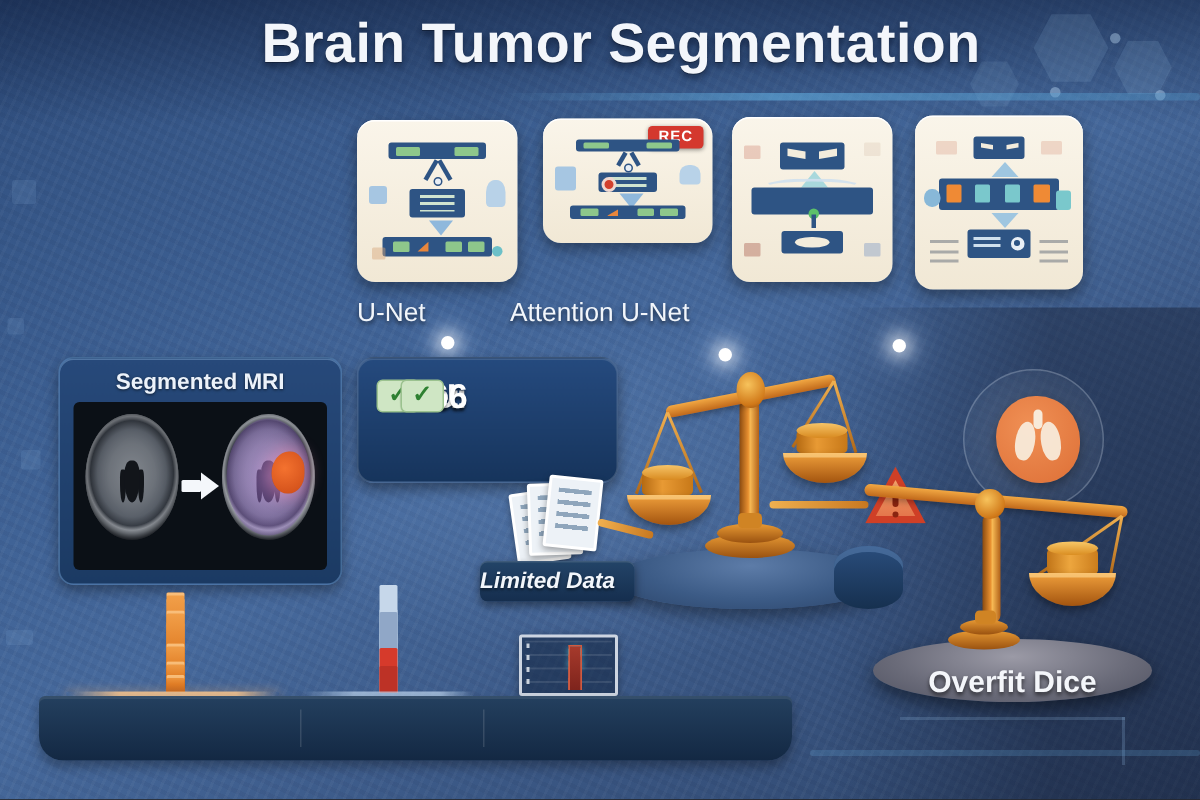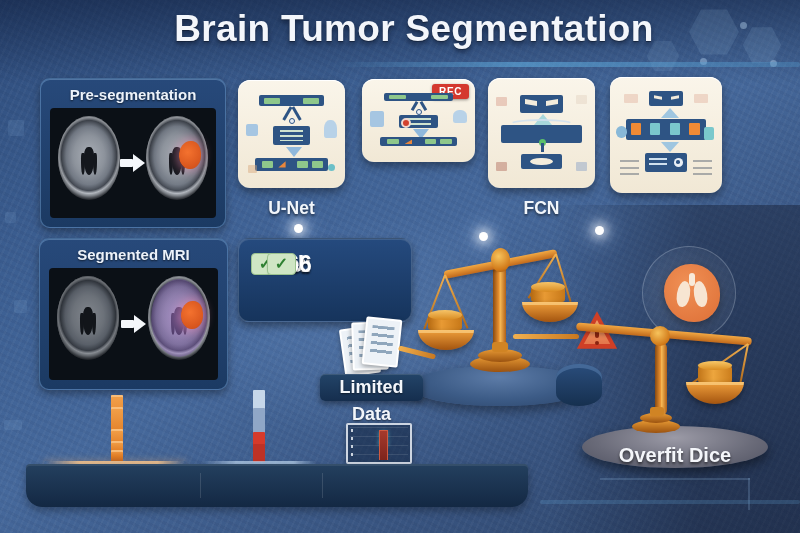--- a/index.html
+++ b/index.html
@@ -67,21 +67,21 @@
   .marrow::after{content:"";position:absolute;left:13px;top:0;border-top:9px solid transparent;
     border-bottom:9px solid transparent;border-left:12px solid #f4f7fb;}
 
   
   .card{background:linear-gradient(#faf5ea,#f1e8d5);border-radius:12px;
     box-shadow:0 4px 10px rgba(0,0,0,.38),inset 0 1px 0 #fff;}
   #card-unet{left:238px;top:80px;width:107px;height:108px;}
   #card-att{left:362px;top:79px;width:113px;height:83px;}
   #card-fcn{left:488px;top:78px;width:107px;height:110px;}
   #card-seg{left:610px;top:77px;width:112px;height:116px;}
-  .model-label{top:198px;text-align:center;font-size:17.5px;font-weight:bold;color:#f2f6fb;
+  .model-label{top:198px;text-align:left;font-size:17.5px;font-weight:normal;color:#f2f6fb;
     text-shadow:0 2px 3px rgba(0,0,0,.55);}
   #lbl-unet{left:238px;width:107px}#lbl-att{left:340px;width:156px}
   #lbl-fcn{left:488px;width:107px}#lbl-seg{left:610px;width:112px}
   .diag{inset:10px 8px 12px 8px;}
   .blk{background:#2e5484;border-radius:2px;}
   .gcell{background:#8ec78b;border-radius:1px;}
   .ocell{background:#ef8a35;border-radius:1px;}
   .tcell{background:#7ac8cc;border-radius:1px;}
   
   .u-top{left:14%;top:6%;width:72%;height:13%;}
@@ -237,21 +237,21 @@
   .page::after{content:"";position:absolute;left:5px;right:5px;top:6px;height:30px;
     background:repeating-linear-gradient(to bottom,#8fa6bc 0 3px,transparent 3px 8px);}
   .pg1{left:22px;top:0;transform:rotate(6deg);}
   .pg2{left:10px;top:4px;transform:rotate(-2deg);}
   .pg3{left:0;top:9px;transform:rotate(-8deg);}
   #connector{left:398px;top:350px;width:38px;height:5px;border-radius:3px;transform:rotate(14deg);
     background:linear-gradient(to right,#f0b050,#c87820);}
   .tag{background:linear-gradient(#234468,#152e4e);border-radius:5px;
     box-shadow:0 3px 6px rgba(0,0,0,.4),inset 0 1px 0 rgba(255,255,255,.12);
     color:#f2f6fb;font-weight:bold;text-shadow:0 1px 2px rgba(0,0,0,.5);}
-  #limited-tag{left:320px;top:374px;width:103px;height:27px;font-size:18px;line-height:27px;text-align:center;}
+  #limited-tag{left:320px;top:374px;width:103px;height:27px;font-size:15px;line-height:27px;font-style:italic;}
   #acc-bar{left:420px;top:372px;width:158px;height:30px;display:flex;align-items:center;
     justify-content:space-around;font-size:17px;}
   #acc-bar span{position:static;}
   #acc-div{position:static;width:1px;height:60%;background:rgba(255,255,255,.18);}
   #db-cyl{left:556px;top:364px;width:46px;height:42px;border-radius:23px/13px;
     background:linear-gradient(#2a4d7c,#16304f);box-shadow:inset 0 4px 0 rgba(120,160,210,.35);}
 
   
   .barbox{display:flex;align-items:flex-end;justify-content:center;gap:2px;}
   #low-dice-bars{left:50px;top:396px;width:134px;height:65px;}
@@ -311,33 +311,20 @@
   <div class="sq-deco sd3"></div>
   <div class="sq-deco sd4"></div>
   <div class="gdot gd1"></div>
   <div class="gdot gd2"></div>
   <div class="gdot gd3"></div>
   <div class="teal-dot"></div>
   <div class="orange-dot"></div>
 
   <div id="title">Brain Tumor Segmentation</div>
 
-  <div class="panel" id="panel-pre">
-    <div class="panel-title">Pre-segmentation</div>
-    <div class="screen">
-      <div class="brain bL">
-          <i class="vent"></i>
-        </div>
-      <div class="marrow"></div>
-      <div class="brain bR">
-          <i class="vent"></i>
-          <i class="tumor"></i>
-        </div>
-    </div>
-  </div>
 
   <div class="panel" id="panel-seg">
     <div class="panel-title">Segmented MRI</div>
     <div class="screen">
       <div class="brain bL">
           <i class="vent"></i>
           <i class="dimmer"></i>
         </div>
       <div class="marrow"></div>
       <div class="brain bR">
@@ -447,21 +434,21 @@
       <div class="s-tl s-t1"></div>
       <div class="s-tl s-t2"></div>
       <div class="s-tl s-t3"></div>
       <div class="s-tl s-t4"></div>
       <div class="s-tl s-t5"></div>
       <div class="s-tl s-t6"></div>
     </div>
   </div>
 
   <div class="model-label" id="lbl-unet">U-Net</div>
-  <div class="model-label" id="lbl-fcn">FCN</div>
+  <div class="model-label" id="lbl-att">Attention U-Net</div>
 
   <div id="metrics-box">
     <div class="mrow">
       <span class="mlabel">Dice:</span>
       <span class="mvalue">0.75</span>
       <span class="check">
           <i>✓</i>
         </span>
     </div>
     <div class="mrow mrow2">

